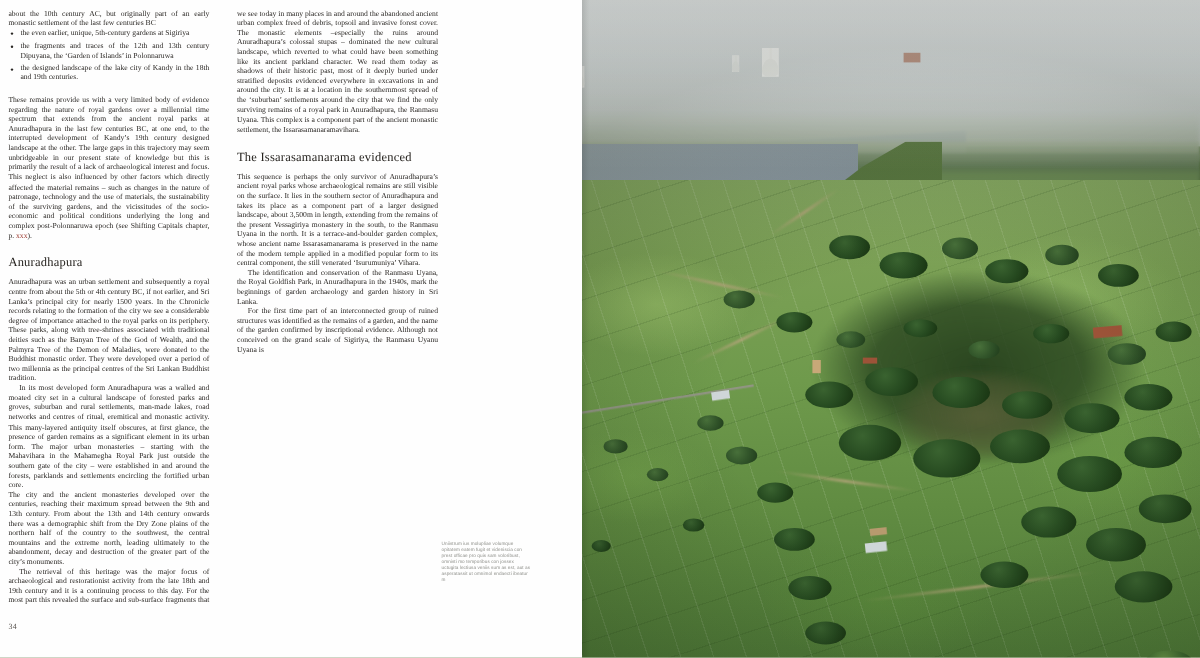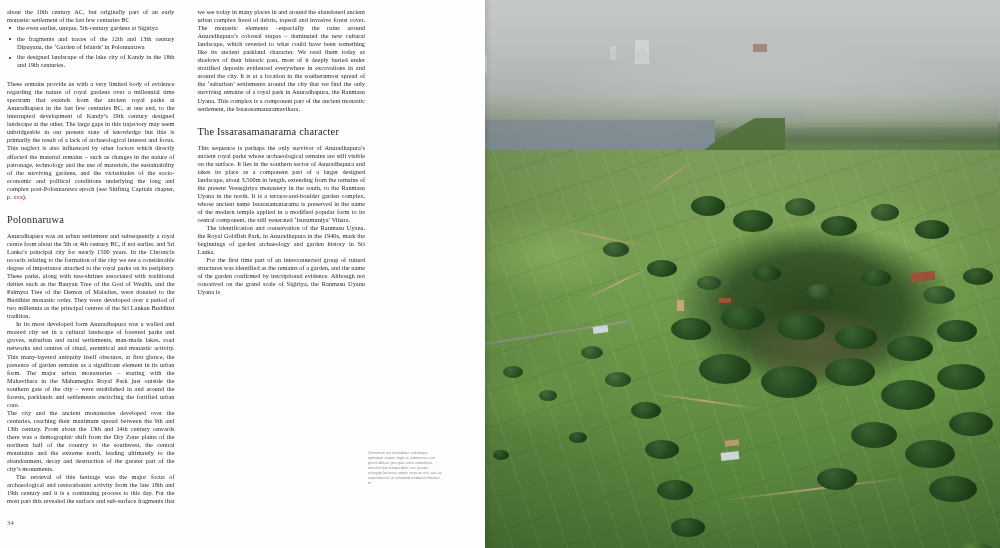--- a/index.html
+++ b/index.html
@@ -275,31 +275,31 @@
       <ul class="bullets">
         <li>the even earlier, unique, 5th-century gardens at Sigiriya</li>
         <li>the fragments and traces of the 12th and 13th century Dipuyana, the ‘Garden of Islands’ in Polonnaruwa</li>
         <li>the designed landscape of the lake city of Kandy in the 18th and 19th centuries.</li>
       </ul>
 
       <div class="gap-md"></div>
 
       <p class="body noindent"><span>These remains provide us with a very limited body of evidence regarding the nature of royal gardens over a millennial time spectrum that extends from the ancient royal parks at Anuradhapura in the last few centuries BC, at one end, to the interrupted development of Kandy’s 19th century designed landscape at the other. The large gaps in this trajectory may seem unbridgeable in our present state of knowledge but this is primarily the result of a lack of archaeological interest and focus. This neglect is also influenced by other factors which directly affected the material remains – such as changes in the nature of patronage, technology and the use of materials, the sustainability of the surviving gardens, and the vicissitudes of the socio-economic and political conditions underlying the long and complex post-Polonnaruwa epoch (see Shifting Capitals chapter, p. </span><span class="xxx">xxx</span><span>).</span></p>
 
-      <h2 class="sect">Polonnaruwa</h2>
+      <h2 class="sect">Anuradhapura</h2>
 
       <p class="body noindent">Anuradhapura was an urban settlement and subsequently a royal centre from about the 5th or 4th century BC, if not earlier, and Sri Lanka’s principal city for nearly 1500 years. In the Chronicle records relating to the formation of the city we see a considerable degree of importance attached to the royal parks on its periphery. These parks, along with tree-shrines associated with traditional deities such as the Banyan Tree of the God of Wealth, and the Palmyra Tree of the Demon of Maladies, were donated to the Buddhist monastic order. They were developed over a period of two millennia as the principal centres of the Sri Lankan Buddhist tradition.</p>
 
       <p class="body">In its most developed form Anuradhapura was a walled and moated city set in a cultural landscape of forested parks and groves, suburban and rural settlements, man-made lakes, road networks and centres of ritual, eremitical and monastic activity. This many-layered antiquity itself obscures, at first glance, the presence of garden remains as a significant element in its urban form. The major urban monasteries – starting with the Mahavihara in the Mahamegha Royal Park just outside the southern gate of the city – were established in and around the forests, parklands and settlements encircling the fortified urban core.</p>
 
       <p class="body noindent">The city and the ancient monasteries developed over the centuries, reaching their maximum spread between the 9th and 13th century. From about the 13th and 14th century onwards there was a demographic shift from the Dry Zone plains of the northern half of the country to the southwest, the central mountains and the extreme north, leading ultimately to the abandonment, decay and destruction of the greater part of the city’s monuments.</p>
 
       <p class="body">The retrieval of this heritage was the major focus of archaeological and restorationist activity from the late 18th and 19th century and it is a continuing process to this day. For the most part this revealed the surface and sub-surface fragments that we see today in many places in and around the abandoned ancient urban complex freed of debris, topsoil and invasive forest cover. The monastic elements –especially the ruins around Anuradhapura’s colossal stupas – dominated the new cultural landscape, which reverted to what could have been something like its ancient parkland character. We read them today as shadows of their historic past, most of it deeply buried under stratified deposits evidenced everywhere in excavations in and around the city. It is at a location in the southernmost spread of the ‘suburban’ settlements around the city that we find the only surviving remains of a royal park in Anuradhapura, the Ranmasu Uyana. This complex is a component part of the ancient monastic settlement, the Issarasamanaramavihara.</p>
 
-      <h2 class="sect">The Issarasamanarama character</h2>
+      <h2 class="sect">The Issarasamanarama evidenced</h2>
 
       <p class="body noindent">This sequence is perhaps the only survivor of Anuradhapura’s ancient royal parks whose archaeological remains are still visible on the surface. It lies in the southern sector of Anuradhapura and takes its place as a component part of a larger designed landscape, about 3,500m in length, extending from the remains of the present Vessagiriya monastery in the south, to the Ranmasu Uyana in the north. It is a terrace-and-boulder garden complex, whose ancient name Issarasamanarama is preserved in the name of the modern temple applied in a modified popular form to its central component, the still venerated ‘Isurumuniya’ Vihara.</p>
 
       <p class="body">The identification and conservation of the Ranmasu Uyana, the Royal Goldfish Park, in Anuradhapura in the 1940s, mark the beginnings of garden archaeology and garden history in Sri Lanka.</p>
 
       <p class="body">For the first time part of an interconnected group of ruined structures was identified as the remains of a garden, and the name of the garden confirmed by inscriptional evidence. Although not conceived on the grand scale of Sigiriya, the Ranmasu Uyanu Uyana is</p>
     </div>
 
     <div class="caption">Uniistrum ius molupliae volumque opitatem eatem fugit et videniscia con prest officae pro quis sam voloribust, omnisti mo temporibus con jossex uctugita lectiusa veniis sum as est, aut as asperatassit ut omnimol endaecti ibeatur m</div>
 

